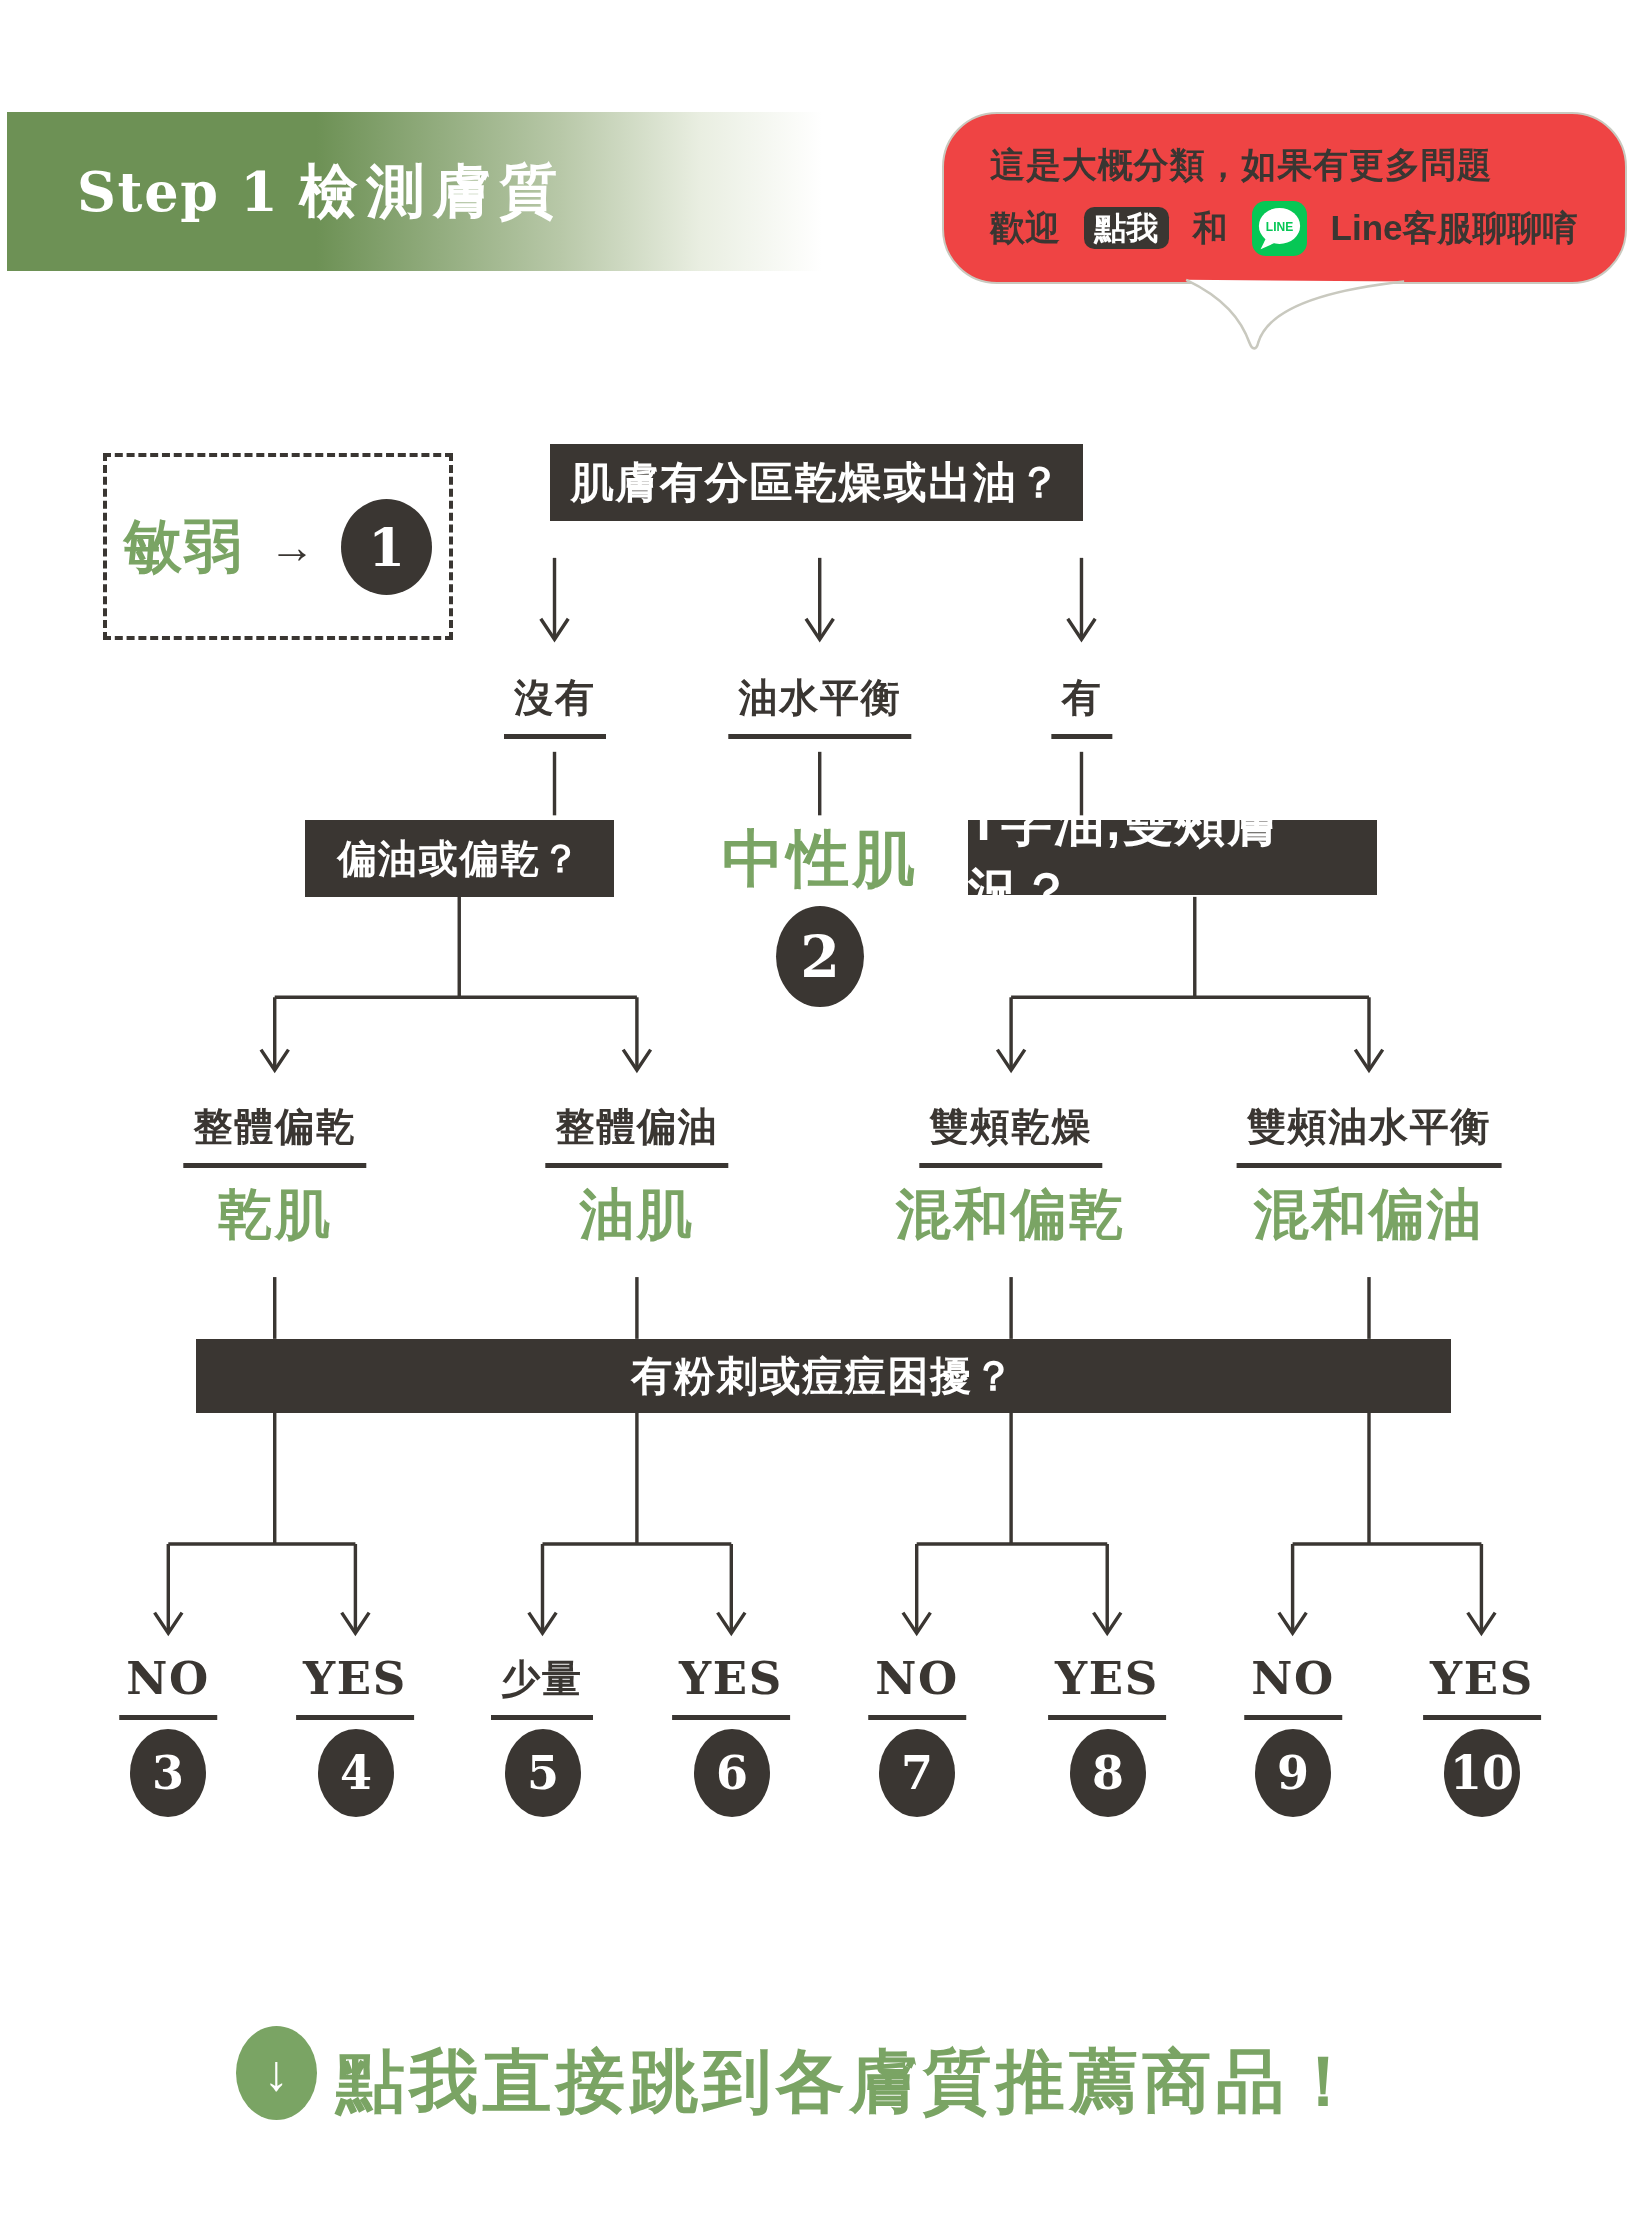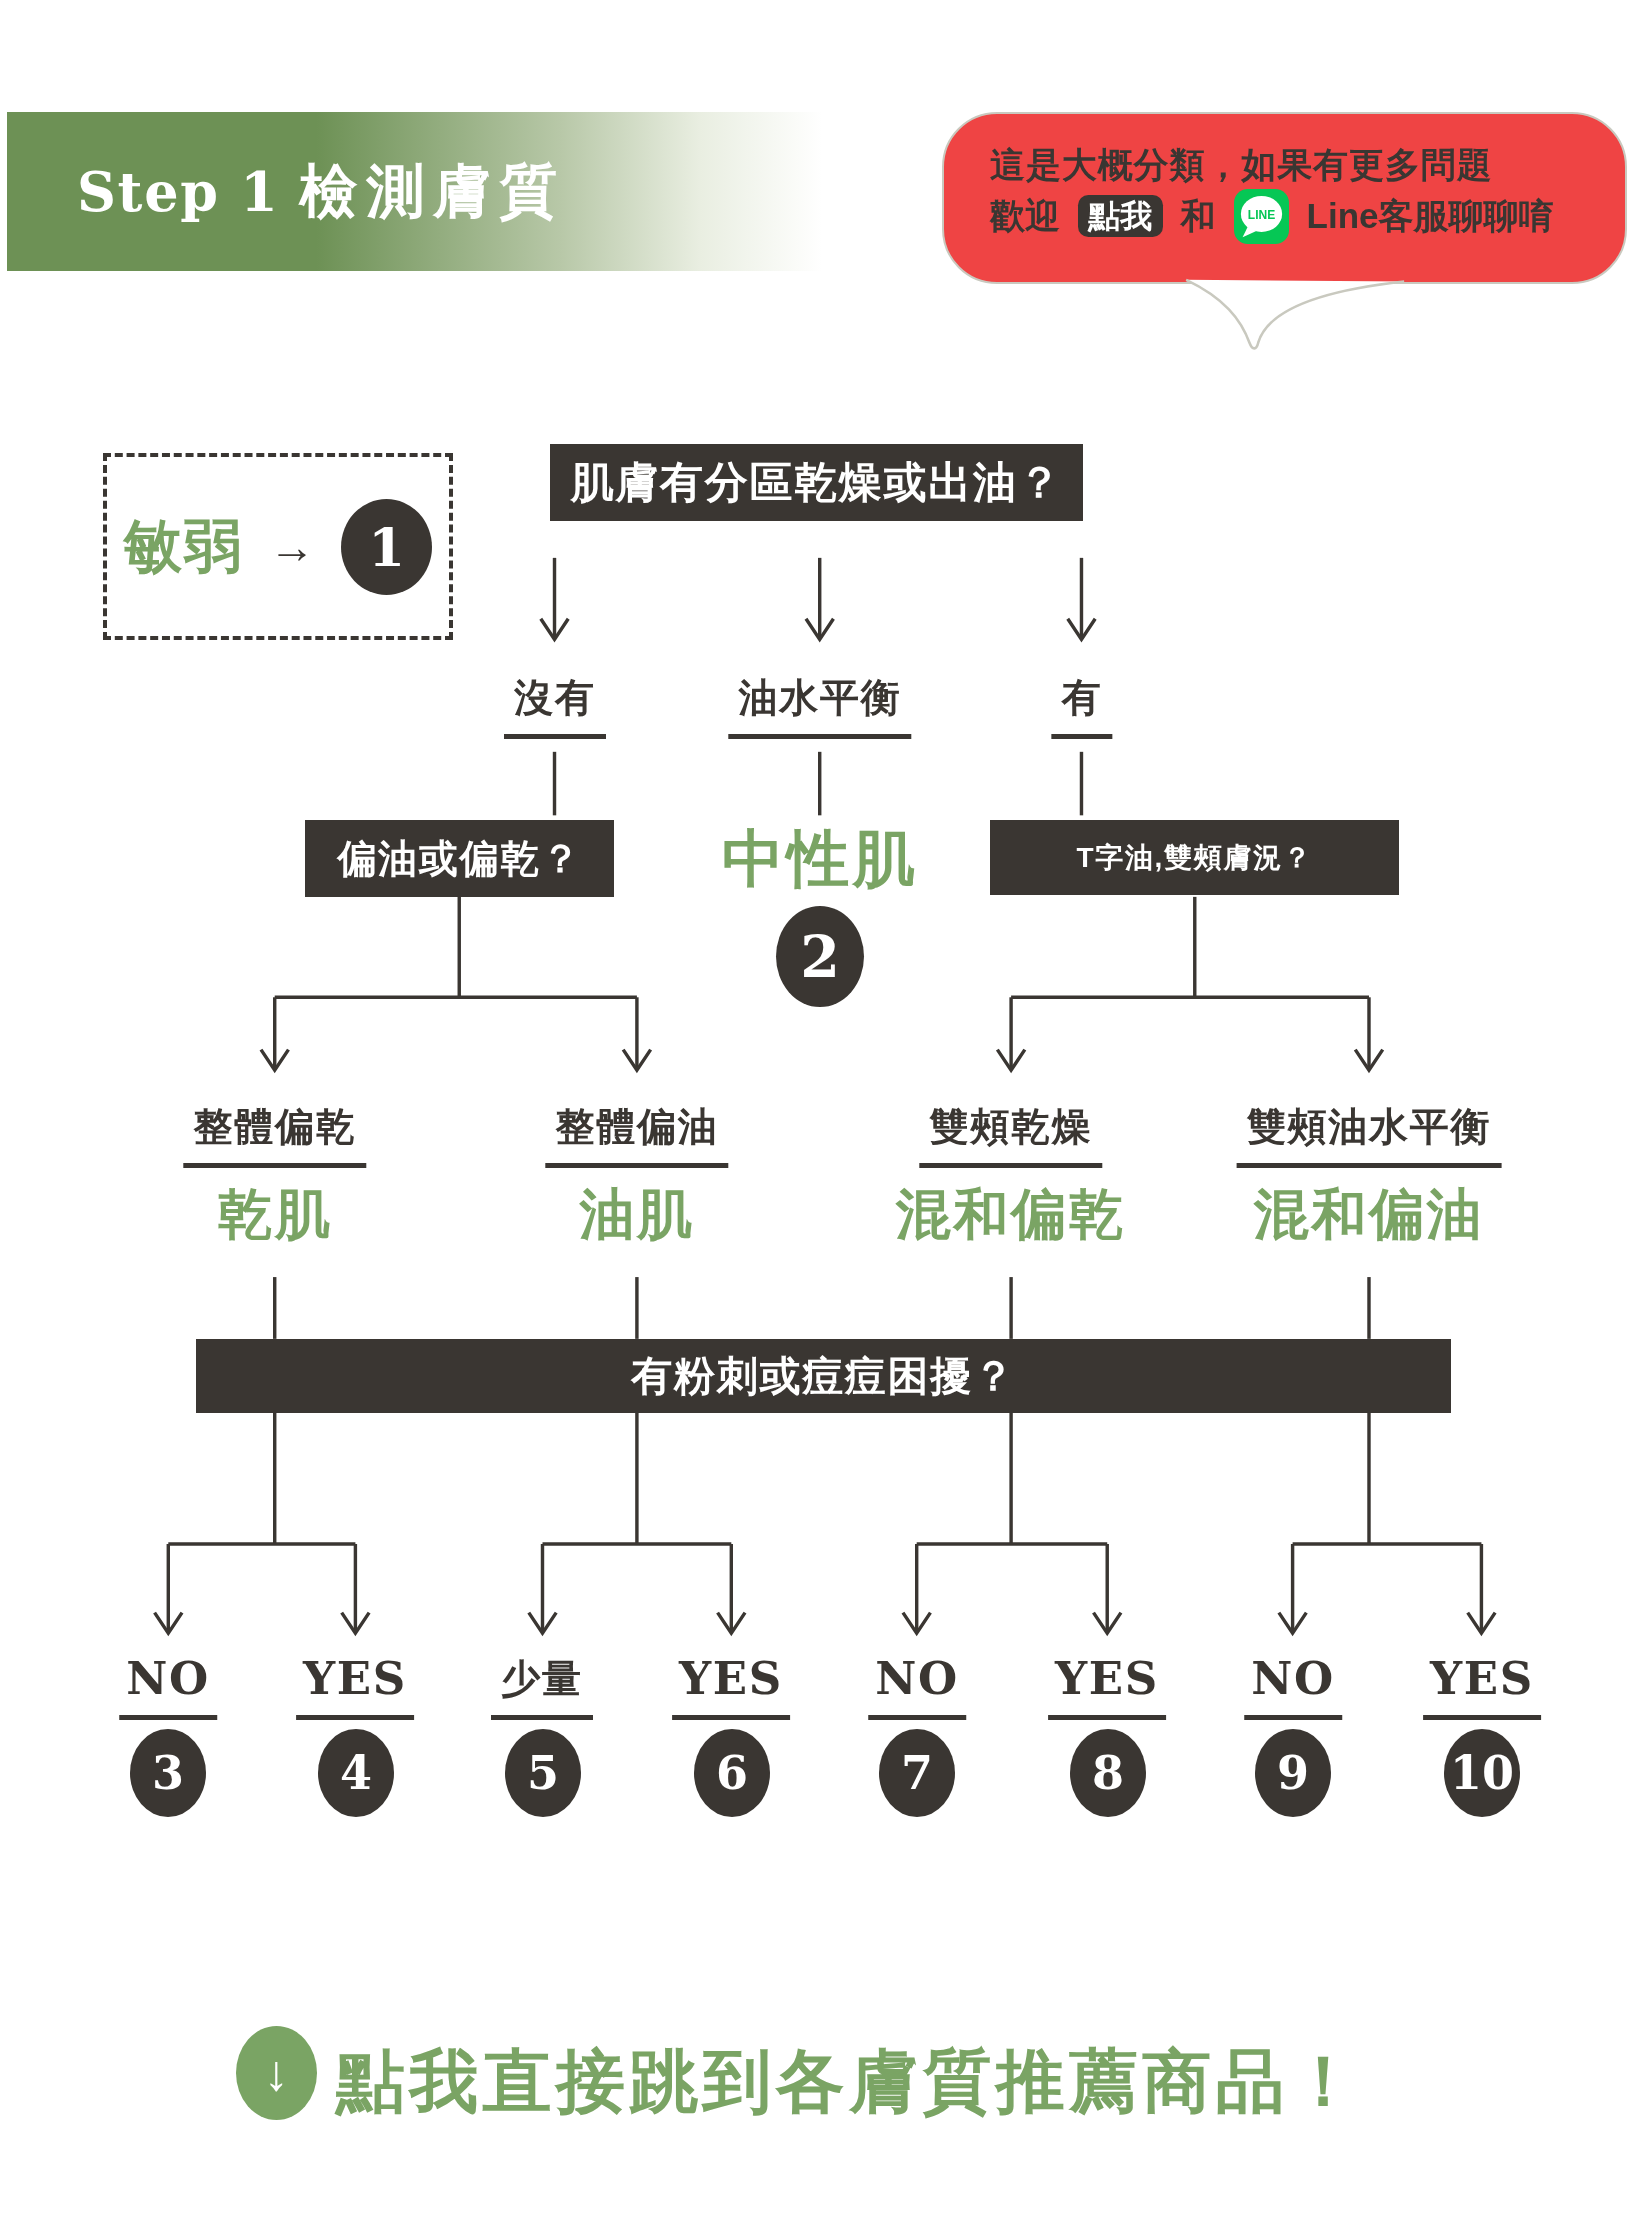--- a/index.html
+++ b/index.html
@@ -13,21 +13,21 @@
   .banner{left:6.9px;top:112px;width:815px;height:159px;display:flex;align-items:center;
           background:linear-gradient(90deg,#6d9155 0%,#6d9155 38%,#b8c8a8 68%,#e9eee1 85%,rgba(255,255,255,0) 100%);}
   .banner .step{font-size:54px;font-weight:bold;color:#ffffff;margin-left:70px;letter-spacing:1.7px;}
   .banner .title{font-size:58px;font-weight:bold;color:#ffffff;margin-left:20px;letter-spacing:8.6px;}
 
   
   .bubble{left:942px;top:112px;width:685px;height:172px;background:#ef4444;
           border:2.6px solid #c9c9bf;border-radius:55px;box-sizing:border-box;
           padding:27.5px 0 0 46px;z-index:2;}
   .bubble .l1{font-size:35px;font-weight:bold;letter-spacing:0.9px;}
-  .bubble .l2{display:flex;align-items:center;gap:18px;font-size:35px;font-weight:bold;}
+  .bubble .l2{margin-top:12px;display:flex;align-items:center;gap:24px;font-size:35px;font-weight:bold;}
   .badge{background:#3a3632;color:#ffffff;font-size:32px;font-weight:bold;
          padding:5.2px 10.3px;border-radius:10.3px;line-height:1;}
   .line-icon{width:55px;height:55px;display:block;}
 
   
   .dashed{left:103px;top:453px;width:350px;height:187px;border:4.3px dashed #3a3632;
           box-sizing:border-box;display:flex;align-items:center;justify-content:center;gap:26px;}
   .dashed .lab{font-size:58px;font-weight:bold;color:#7aa464;letter-spacing:1.7px;}
   .dashed .arr{font-size:46px;font-weight:bold;color:#3a3632;}
 
@@ -36,21 +36,21 @@
               font-family:"DejaVu Serif","Liberation Serif",serif;font-weight:bold;}
   .nc1{width:91px;height:96px;font-size:53px;}
   .nc2{left:776px;top:906px;width:88px;height:101px;font-size:57px;}
   .nc-res{width:76px;height:88px;font-size:46px;top:1729px;}
 
   
   .qbox{background:#3a3632;color:#ffffff;font-weight:bold;display:flex;
         align-items:center;justify-content:center;letter-spacing:1.7px;box-sizing:border-box;}
   .q1{left:550px;top:444px;width:533px;height:77px;font-size:43px;}
   .q-left{left:305px;top:820px;width:309px;height:77px;font-size:39px;}
-  .q-right{left:990px;top:820px;width:409px;height:75px;font-size:28px;}
+  .q-right{left:968px;top:820px;width:409px;height:75px;font-size:51px;}
   .q2bar{left:196px;top:1339px;width:1255px;height:74px;font-size:41px;}
 
   
   .ul{font-size:39px;font-weight:bold;color:#3a3632;letter-spacing:1.7px;
       padding:0 10.3px 8.6px 10.3px;border-bottom:5.2px solid #3a3632;white-space:nowrap;text-align:right;}
   .row2{top:671px;}
   .row4{top:1100px;}
   .ans{top:1652px;}
   .ans-en{font-family:"DejaVu Serif","Liberation Serif",serif;font-size:45px;padding:0 6.9px 10.3px 6.9px;}
 

